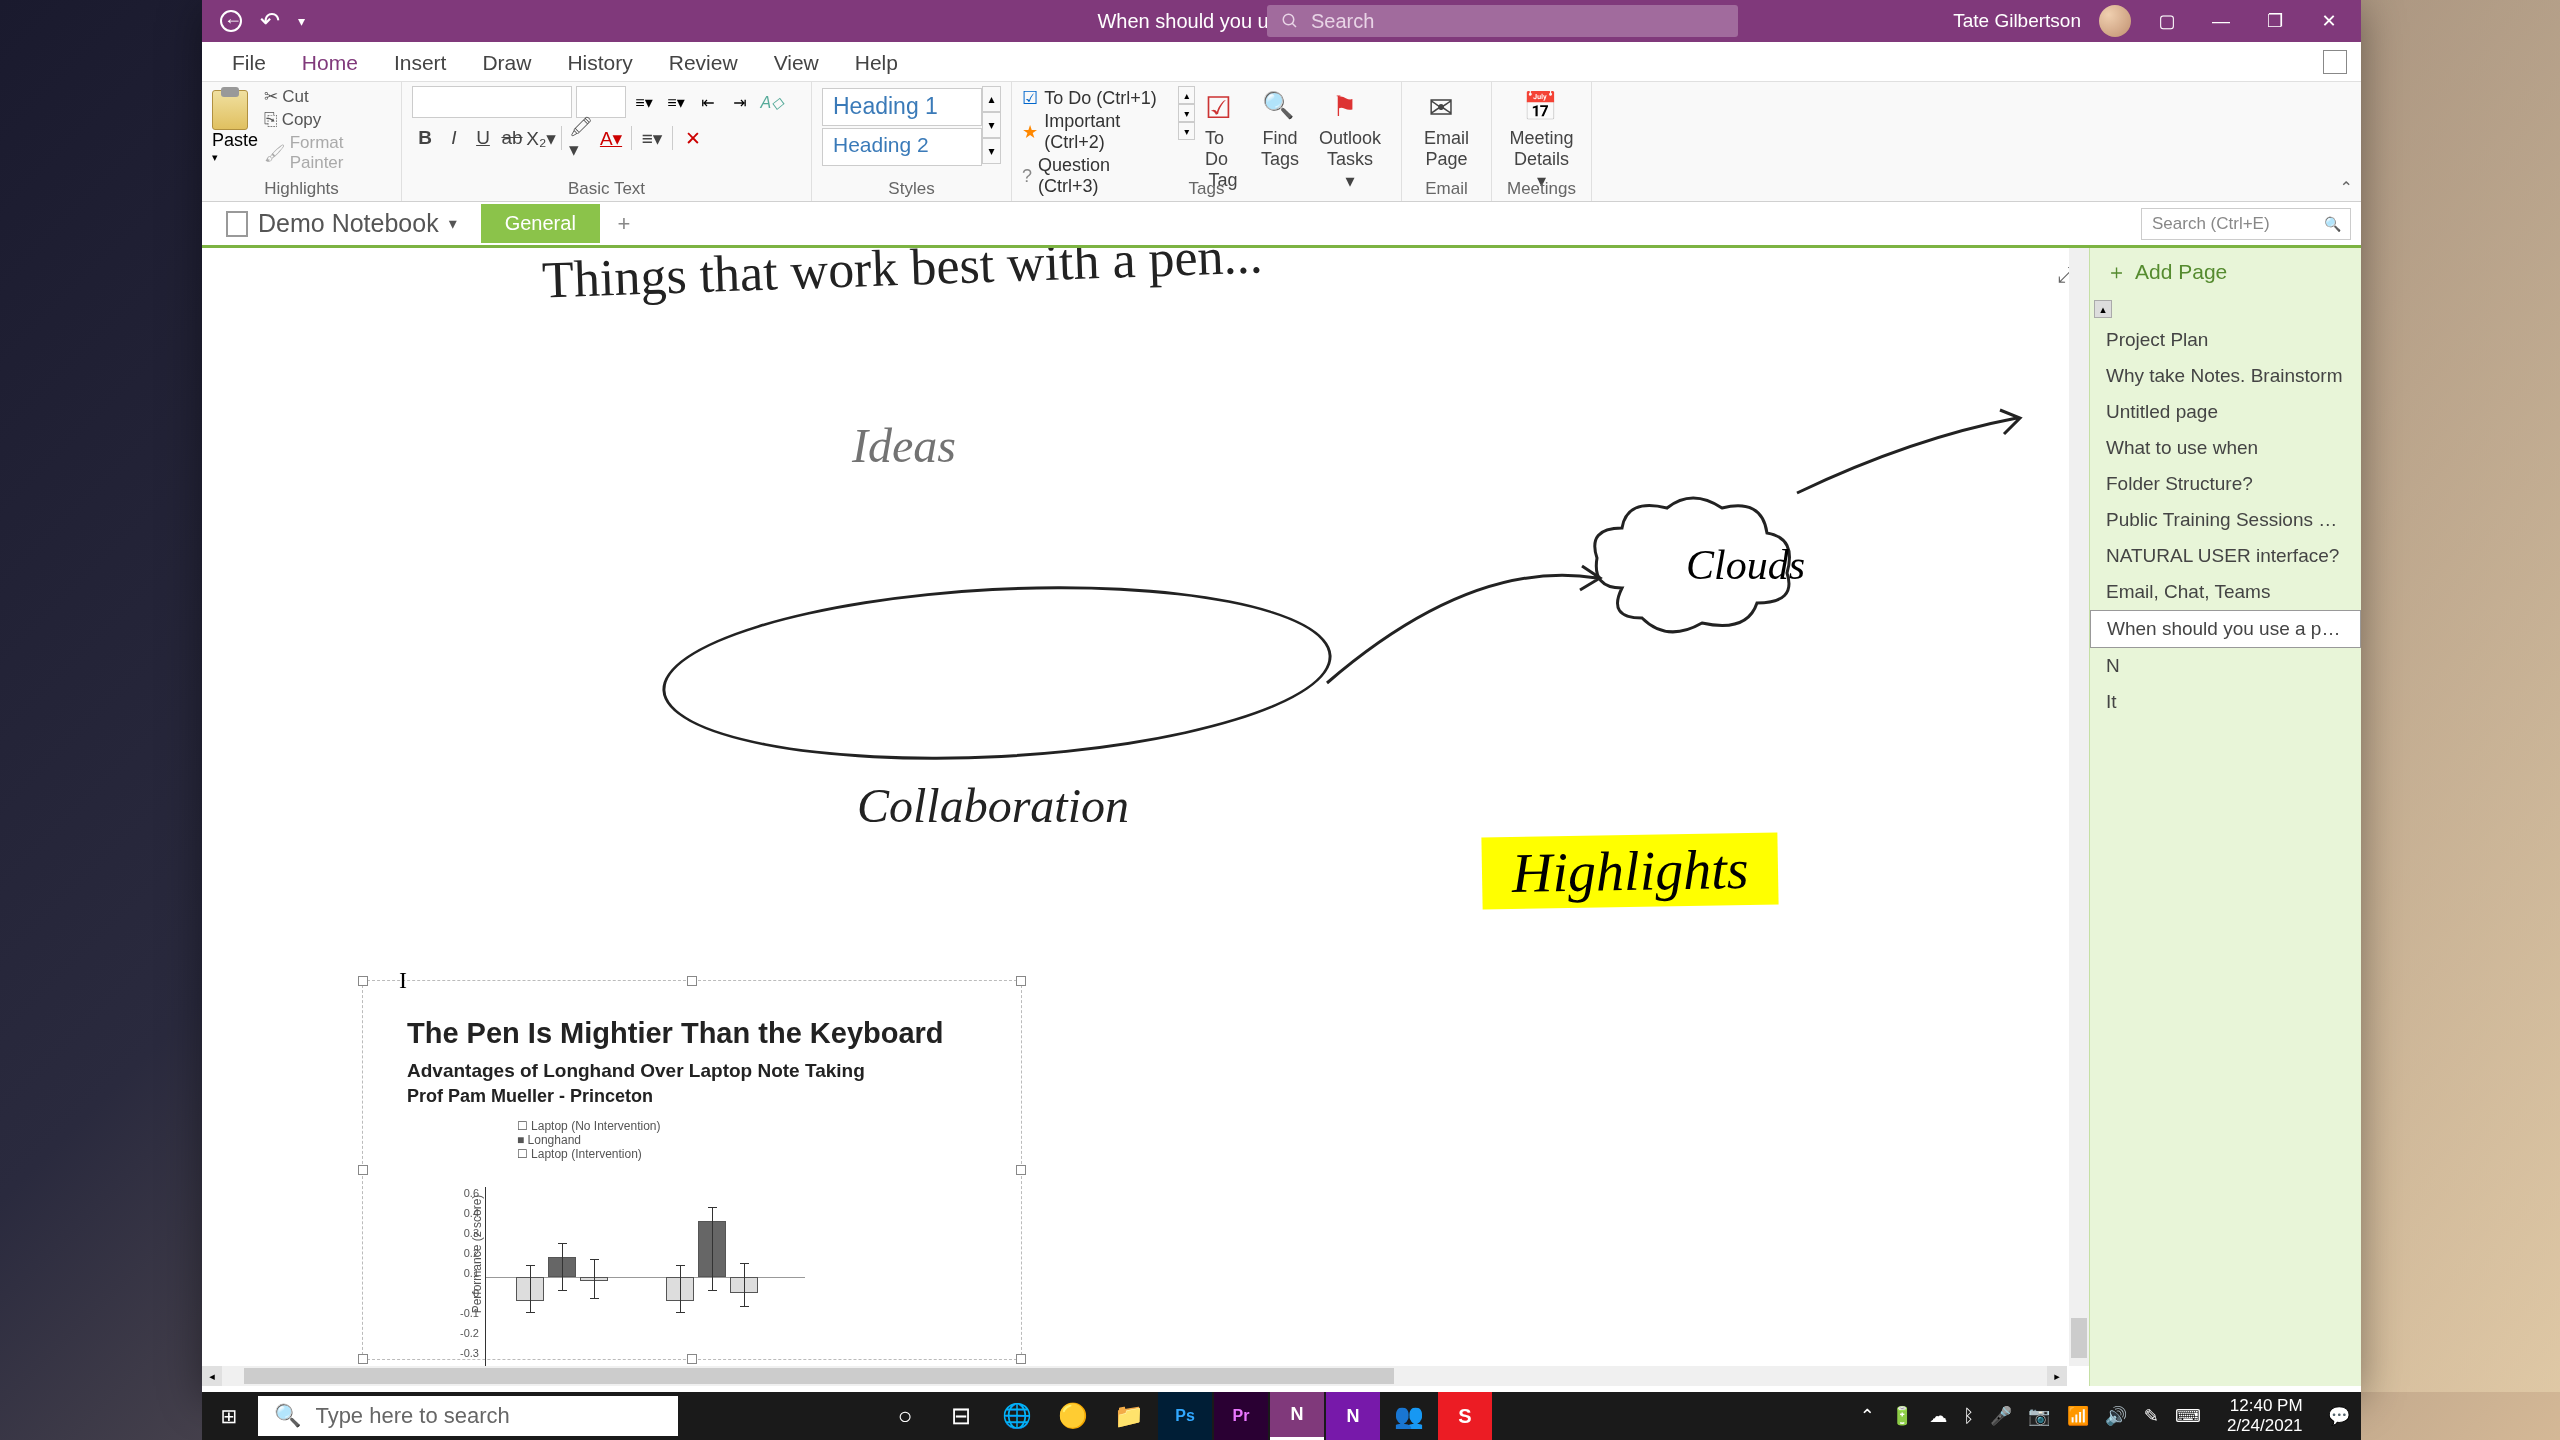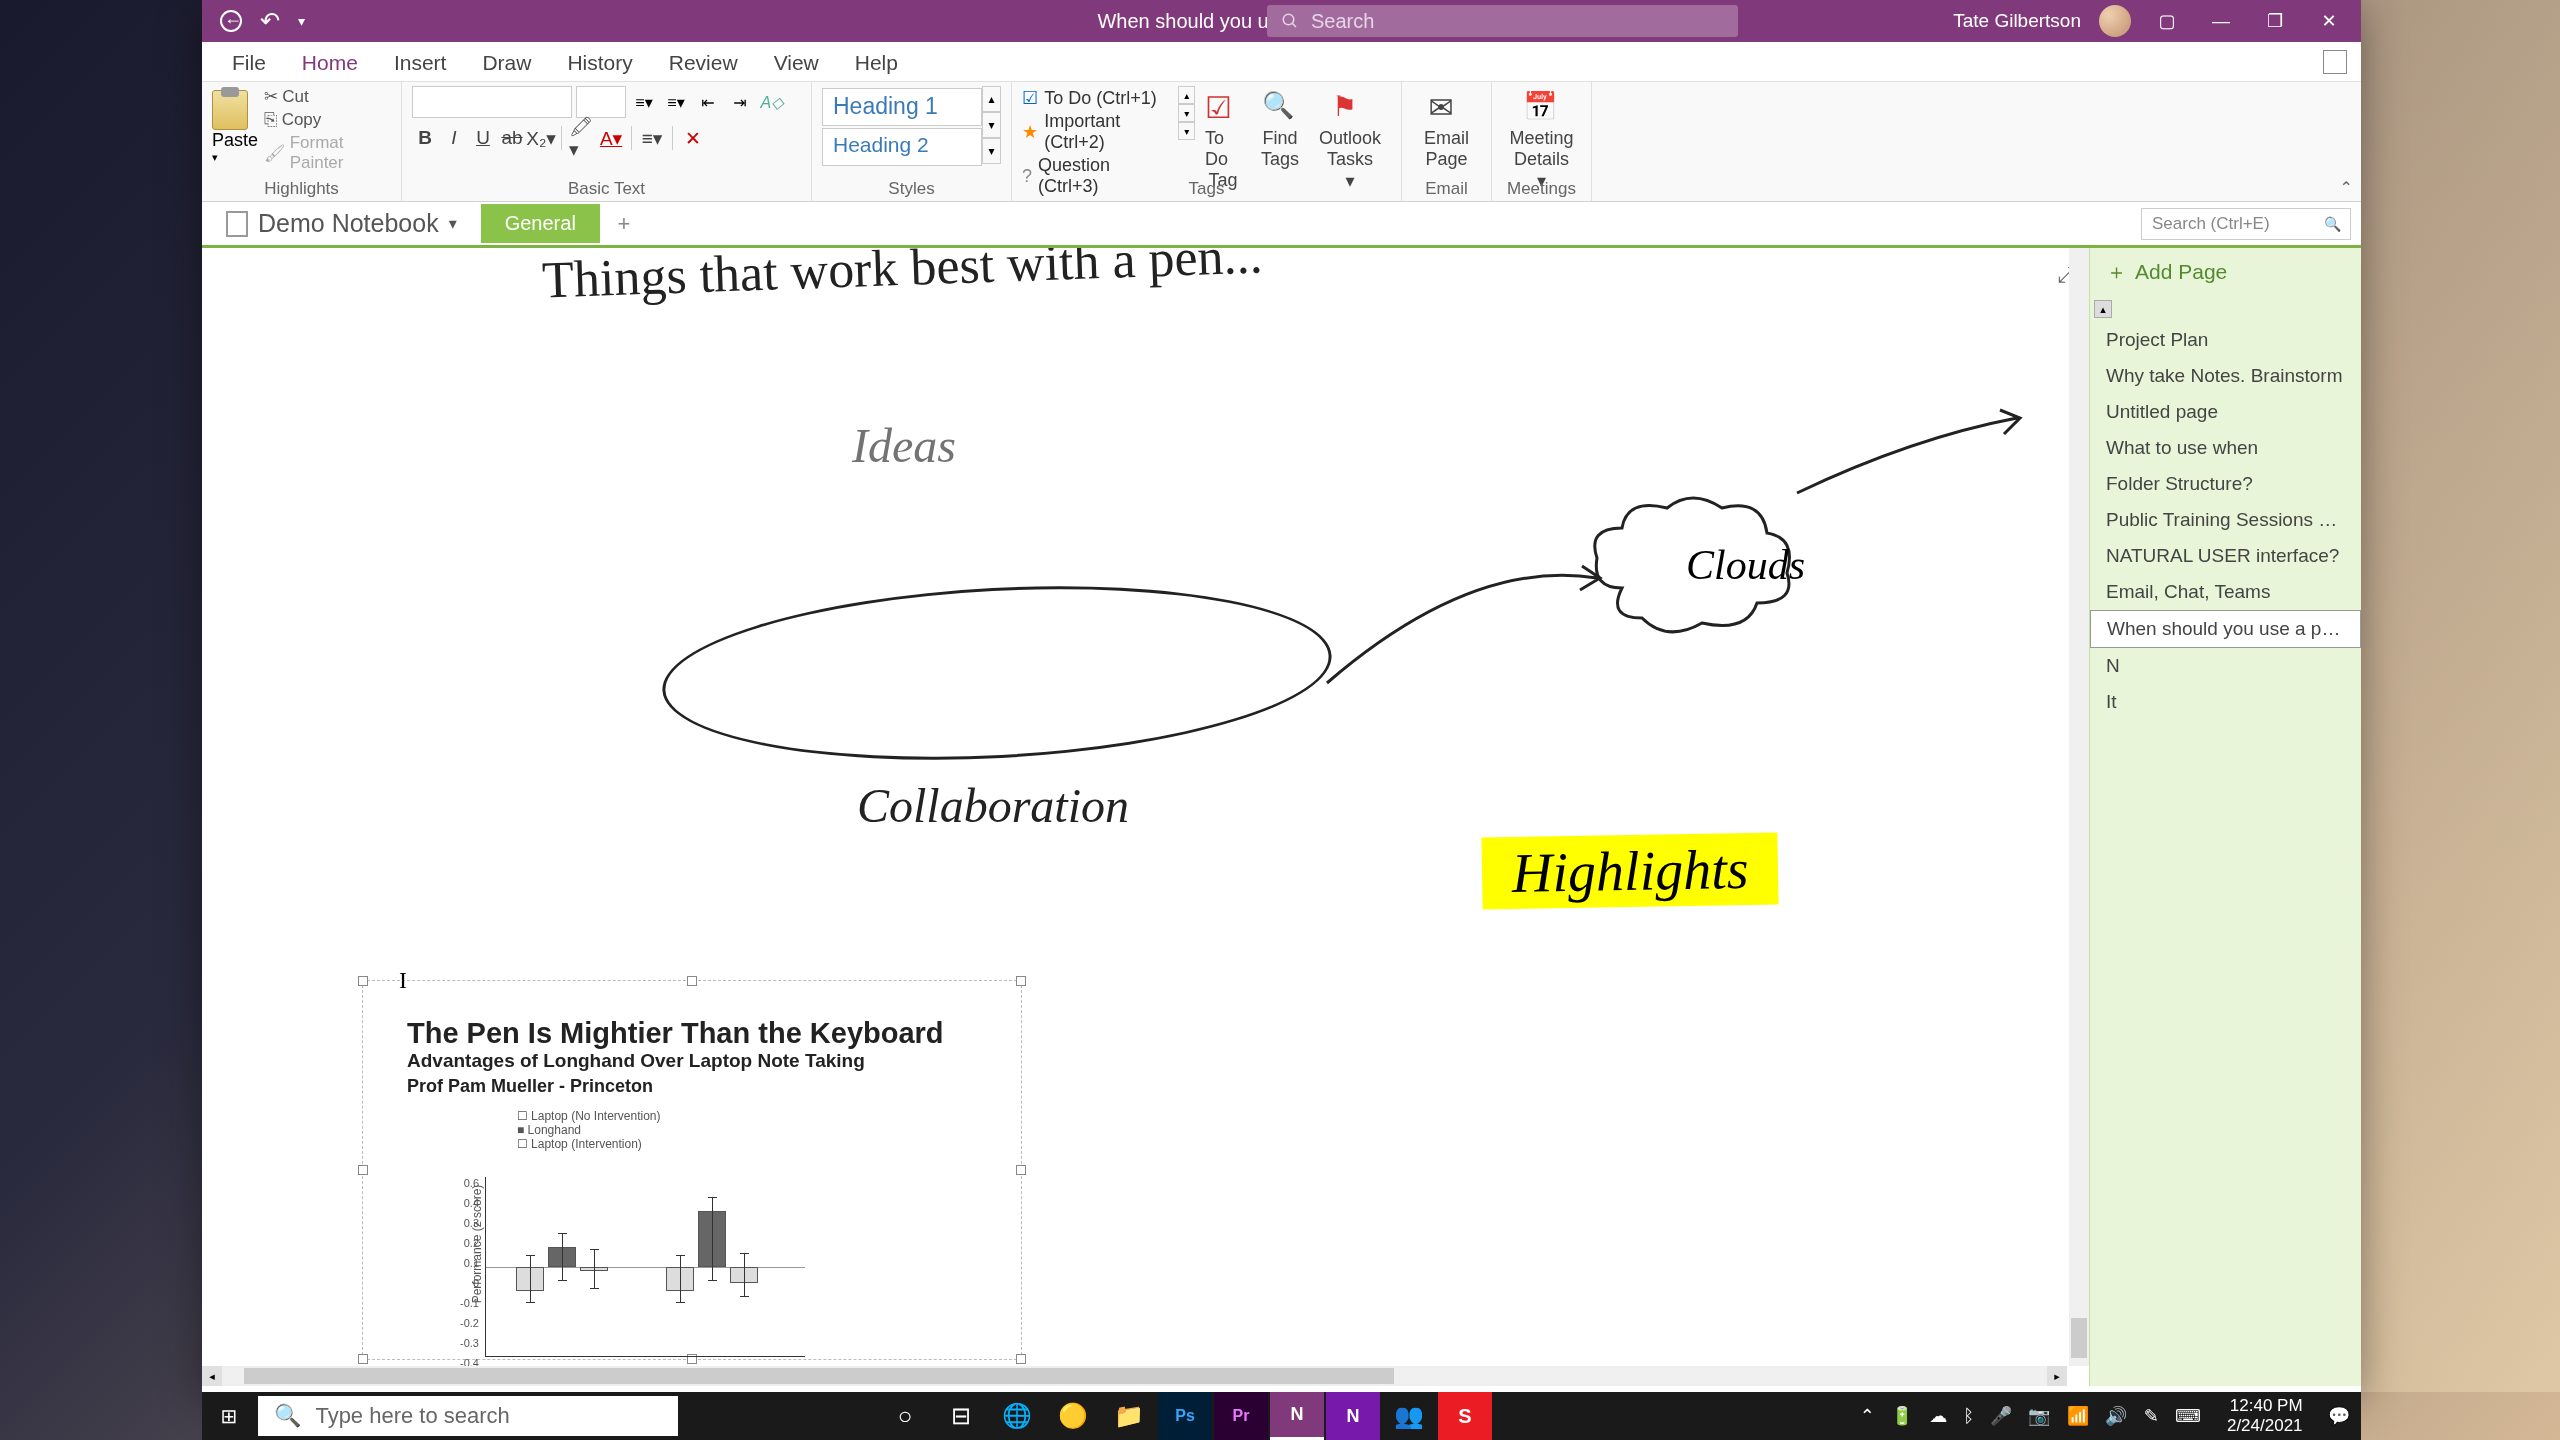--- a/index.html
+++ b/index.html
@@ -69,21 +69,21 @@
 .arrow1{position:absolute;left:1590px;top:160px;width:240px;height:90px}
 .arrow2{position:absolute;left:1120px;top:300px;width:290px;height:140px}
 .highlight{position:absolute;left:1280px;top:587px;background:#ffff00;padding:4px 30px;font-size:56px;font-family:"Segoe Script",cursive;font-style:italic;transform:rotate(-1deg)}
 .note-frame{position:absolute;left:160px;top:732px;width:660px;height:380px;border:1px dashed #bbb}
 .nf-handle{position:absolute;width:10px;height:10px;background:#fff;border:1px solid #888}
 .nf-h1{left:-5px;top:-5px}.nf-h2{left:50%;top:-5px;margin-left:-5px}.nf-h3{right:-5px;top:-5px}
 .nf-h4{left:-5px;top:50%;margin-top:-5px}.nf-h5{right:-5px;top:50%;margin-top:-5px}
 .nf-h6{left:-5px;bottom:-5px}.nf-h7{left:50%;bottom:-5px;margin-left:-5px}.nf-h8{right:-5px;bottom:-5px}
 .nf-cursor{position:absolute;left:36px;top:-14px;font-size:24px;font-family:serif}
 .nf-content{padding:36px 44px}
-.nf-title{font-size:29px;font-weight:600;color:#222;}
+.nf-title{font-size:29px;font-weight:600;color:#222;margin-bottom:10px}
 .nf-sub1{font-size:19px;font-weight:700;color:#222;margin-bottom:4px}
 .nf-sub2{font-size:18px;font-weight:700;color:#222;margin-bottom:12px}
 .nf-chart{position:relative;width:360px;height:220px;margin-left:60px}
 .nf-legend{font-size:12px;color:#555;margin-bottom:6px}
 .nf-yaxis{position:absolute;left:-18px;top:20px;font-size:11px;color:#555;text-align:right;width:30px}
 .nf-yaxis>div{height:20px}
 .nf-ylabel{position:absolute;left:-50px;top:80px;transform:rotate(-90deg);font-size:12px;color:#555;width:120px;text-align:center}
 .nf-plot{position:absolute;left:18px;top:20px;width:320px;height:180px;border-left:1px solid #333;border-bottom:1px solid #333}
 .nf-zero{position:absolute;left:0;top:90px;width:100%;border-top:1px solid #999}
 .nf-bar{position:absolute;width:28px;background:#888;border:1px solid #555}

